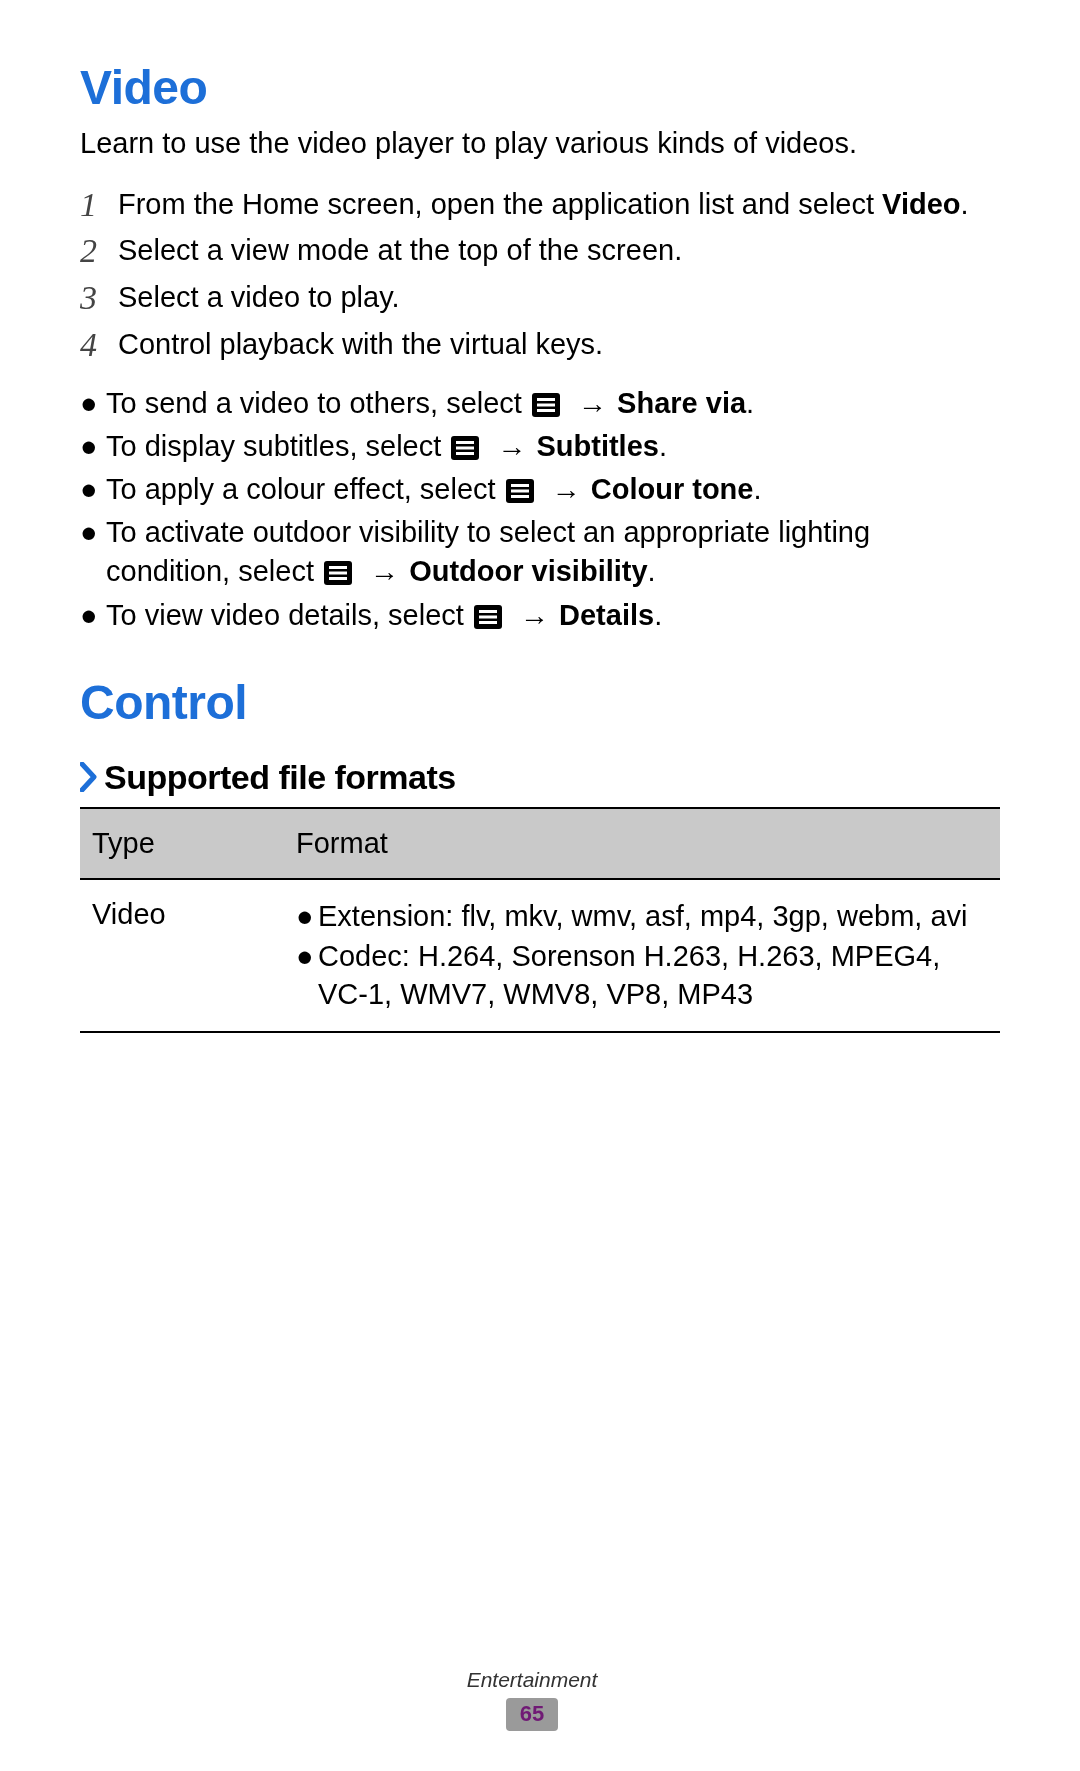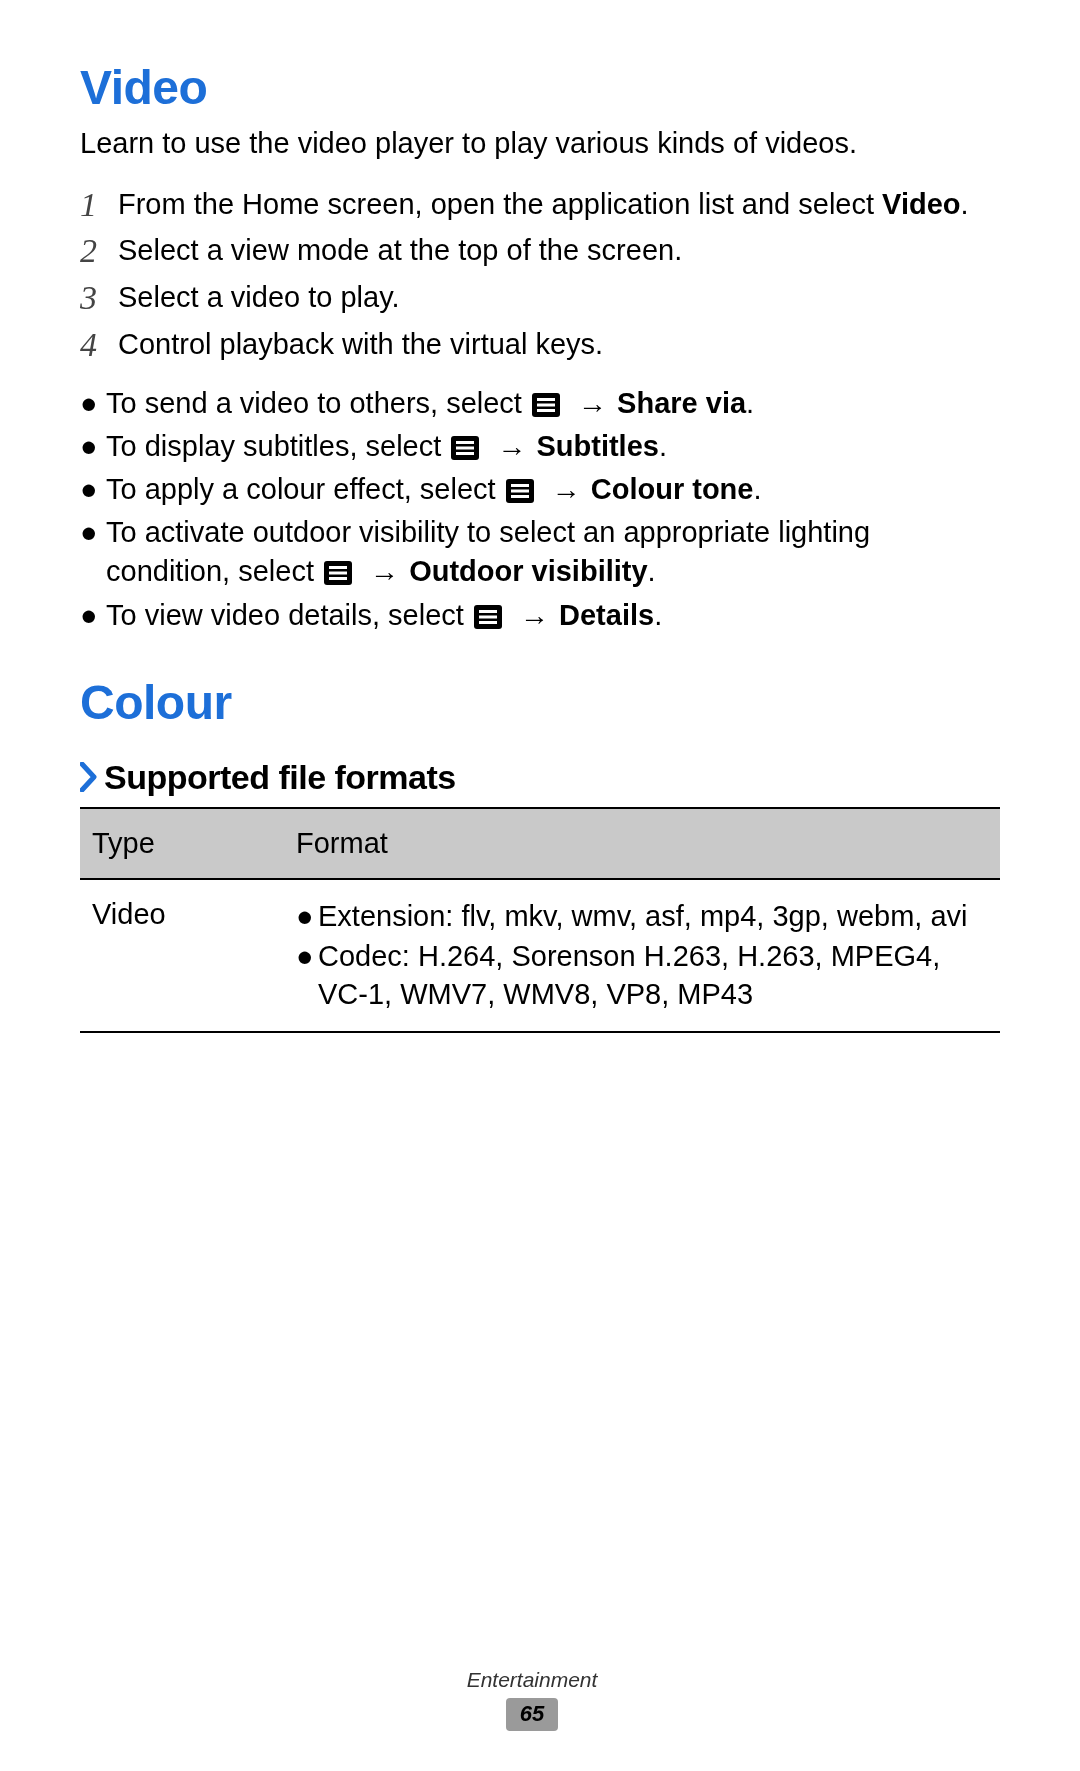--- a/index.html
+++ b/index.html
@@ -156,27 +156,26 @@
   }
   .footer-cat {
     font-style: italic;
     font-size: 21px;
     color: #333;
     margin-bottom: 6px;
   }
   .footer-badge {
     display: inline-block;
     background: #9a9a9a;
-    color: #000000;
+    color: #701a75;
     font-size: 22px;
     line-height: 1;
     padding: 5px 14px 6px;
     border-radius: 4px;
     font-weight: 600;
-    font-style: italic;
   }
 </style>
 </head>
 <body>
 
 <div class="page">
 
   <div class="h1">Video</div>
   <div class="intro">Learn to use the video player to play various kinds of videos.</div>
 
@@ -283,21 +282,21 @@
             <rect x="5" y="10.5" width="18" height="3" fill="#fff"></rect>
             <rect x="5" y="16" width="18" height="3" fill="#fff"></rect>
           </svg>
         </span>
         <span class="arrow">→</span>
         <span class="bold-inline">Details</span><span>.</span>
       </div>
     </div>
   </div>
 
-  <div class="h1 gallery">Colour</div>
+  <div class="h1 gallery">Control</div>
 
   <div class="sub-header">
     <span class="chevron">
       <svg viewBox="0 0 18 30" width="18" height="30">
         <polyline points="2,2 14,15 2,28" fill="none" stroke="#1d6fd8" stroke-width="5" stroke-linecap="round" stroke-linejoin="round"></polyline>
       </svg>
     </span>
     <span class="sub-title">Supported file formats</span>
   </div>
 

